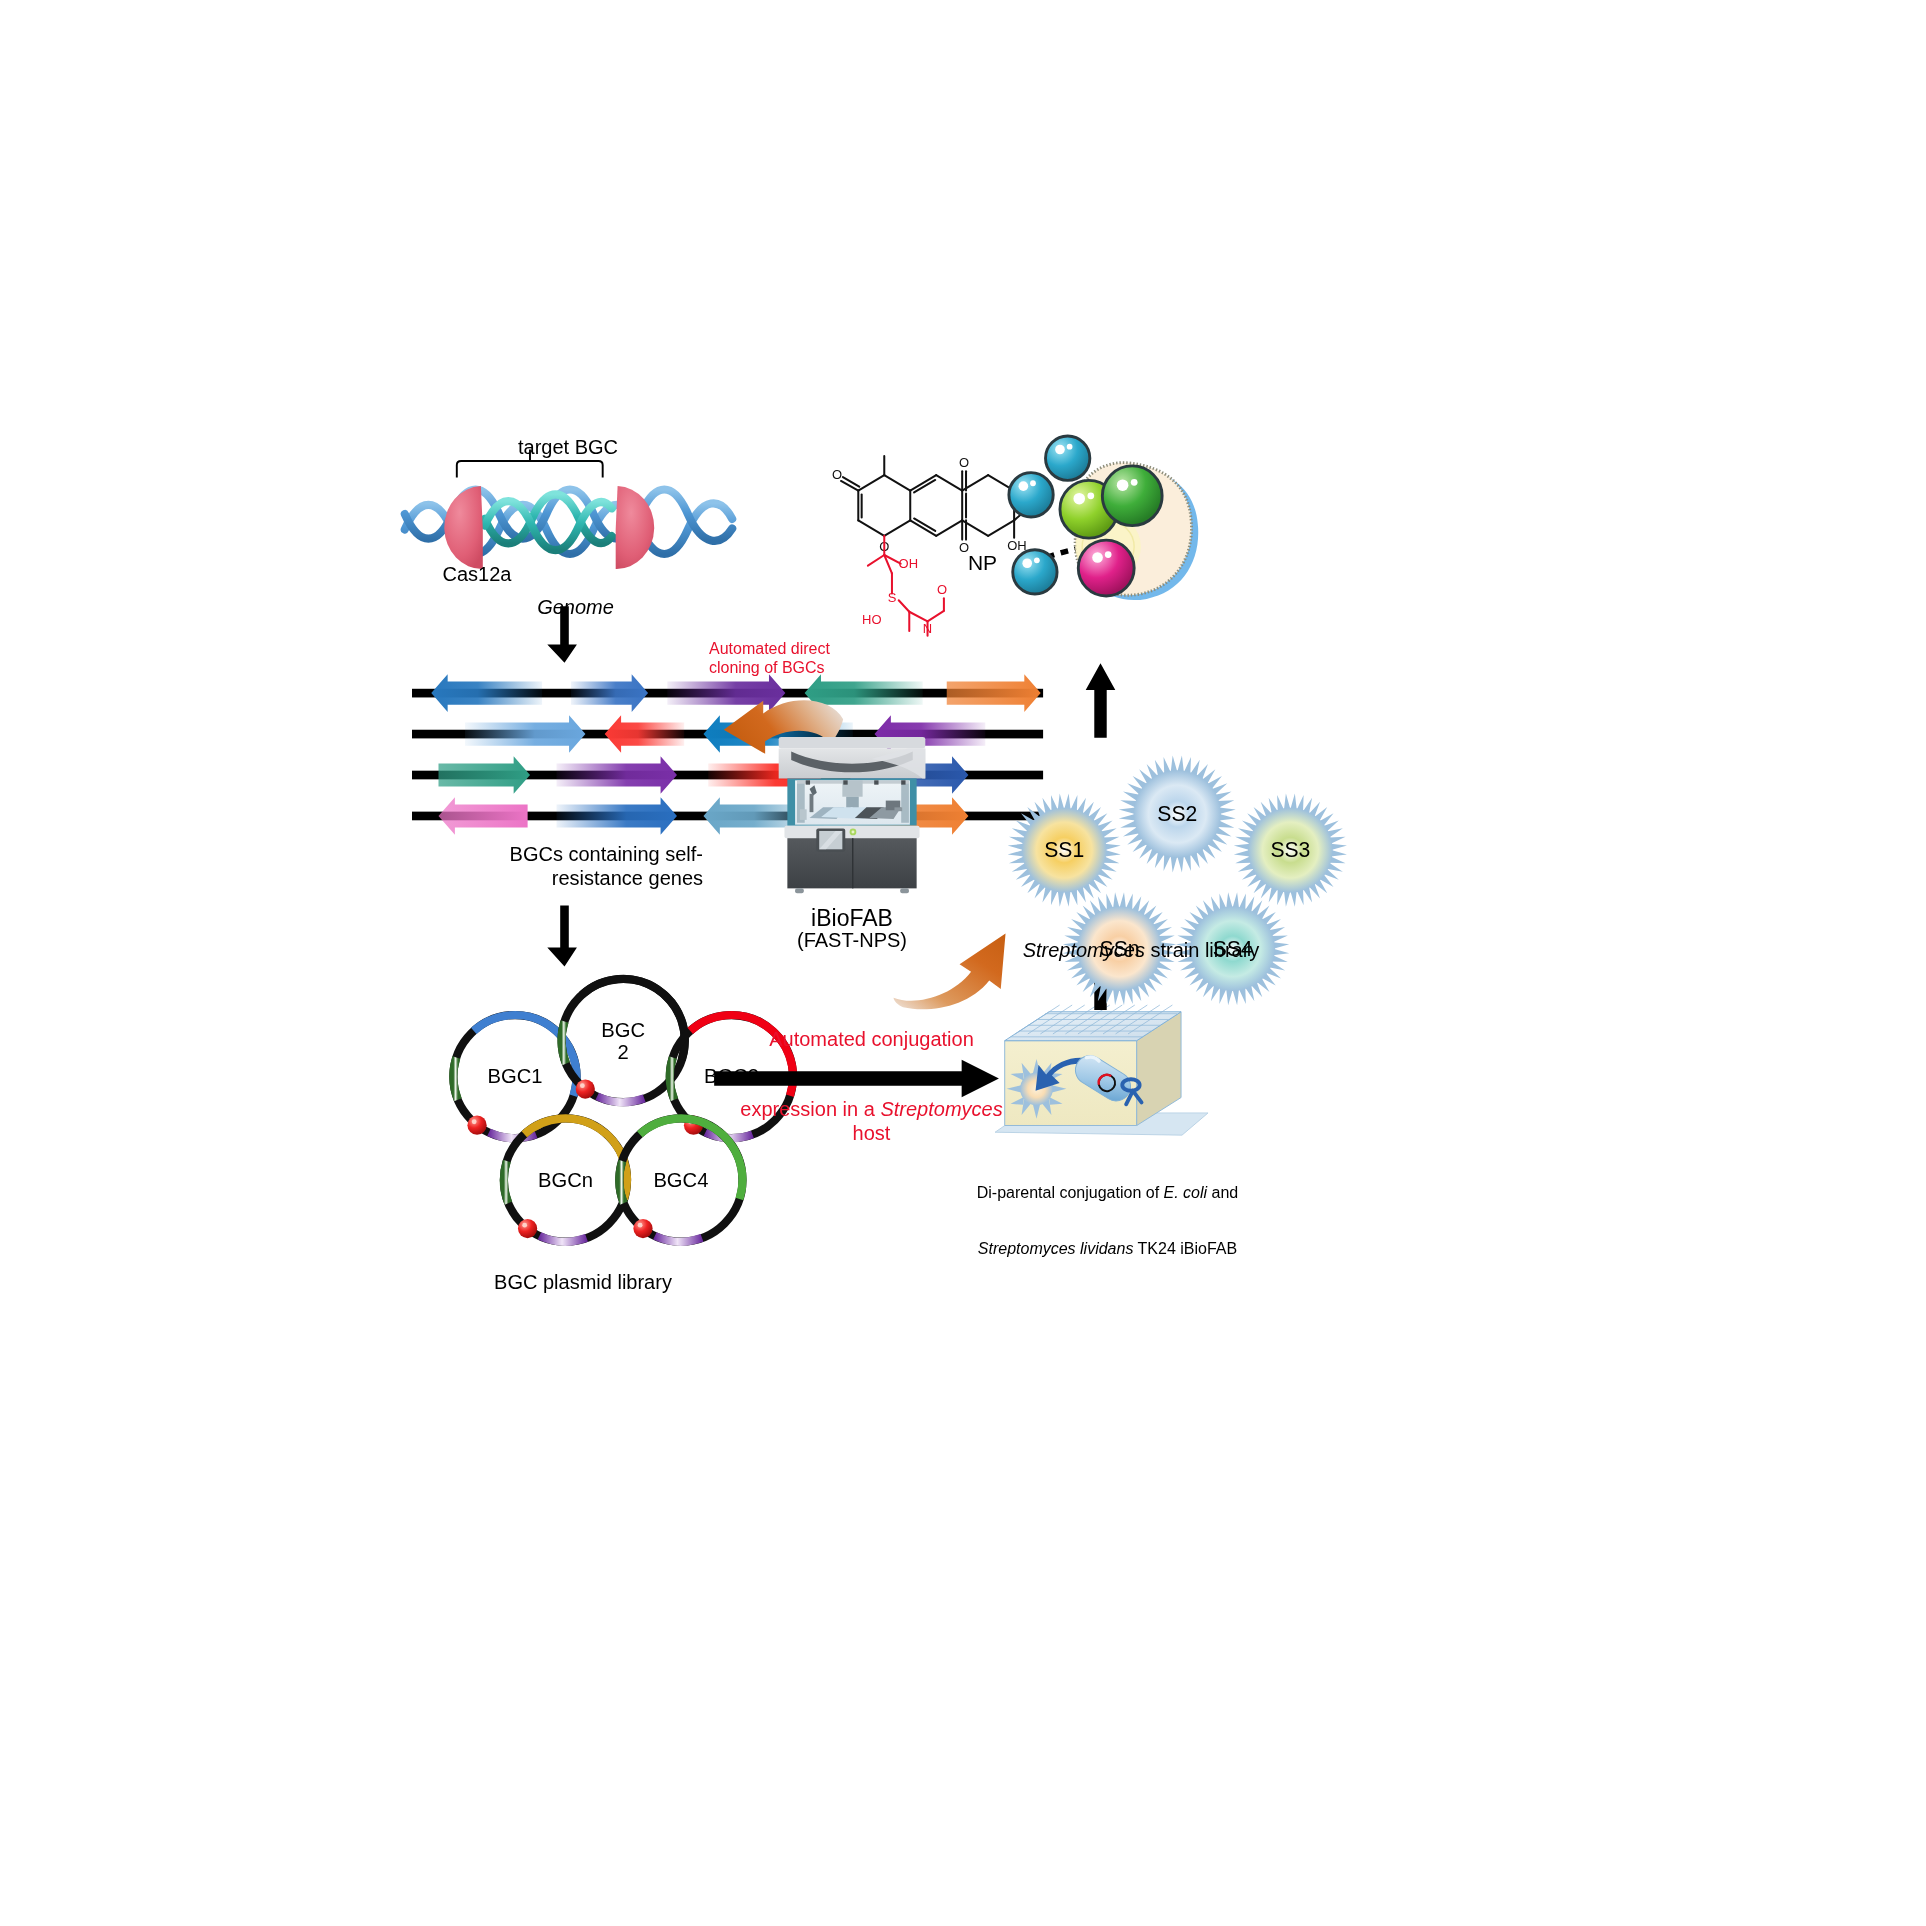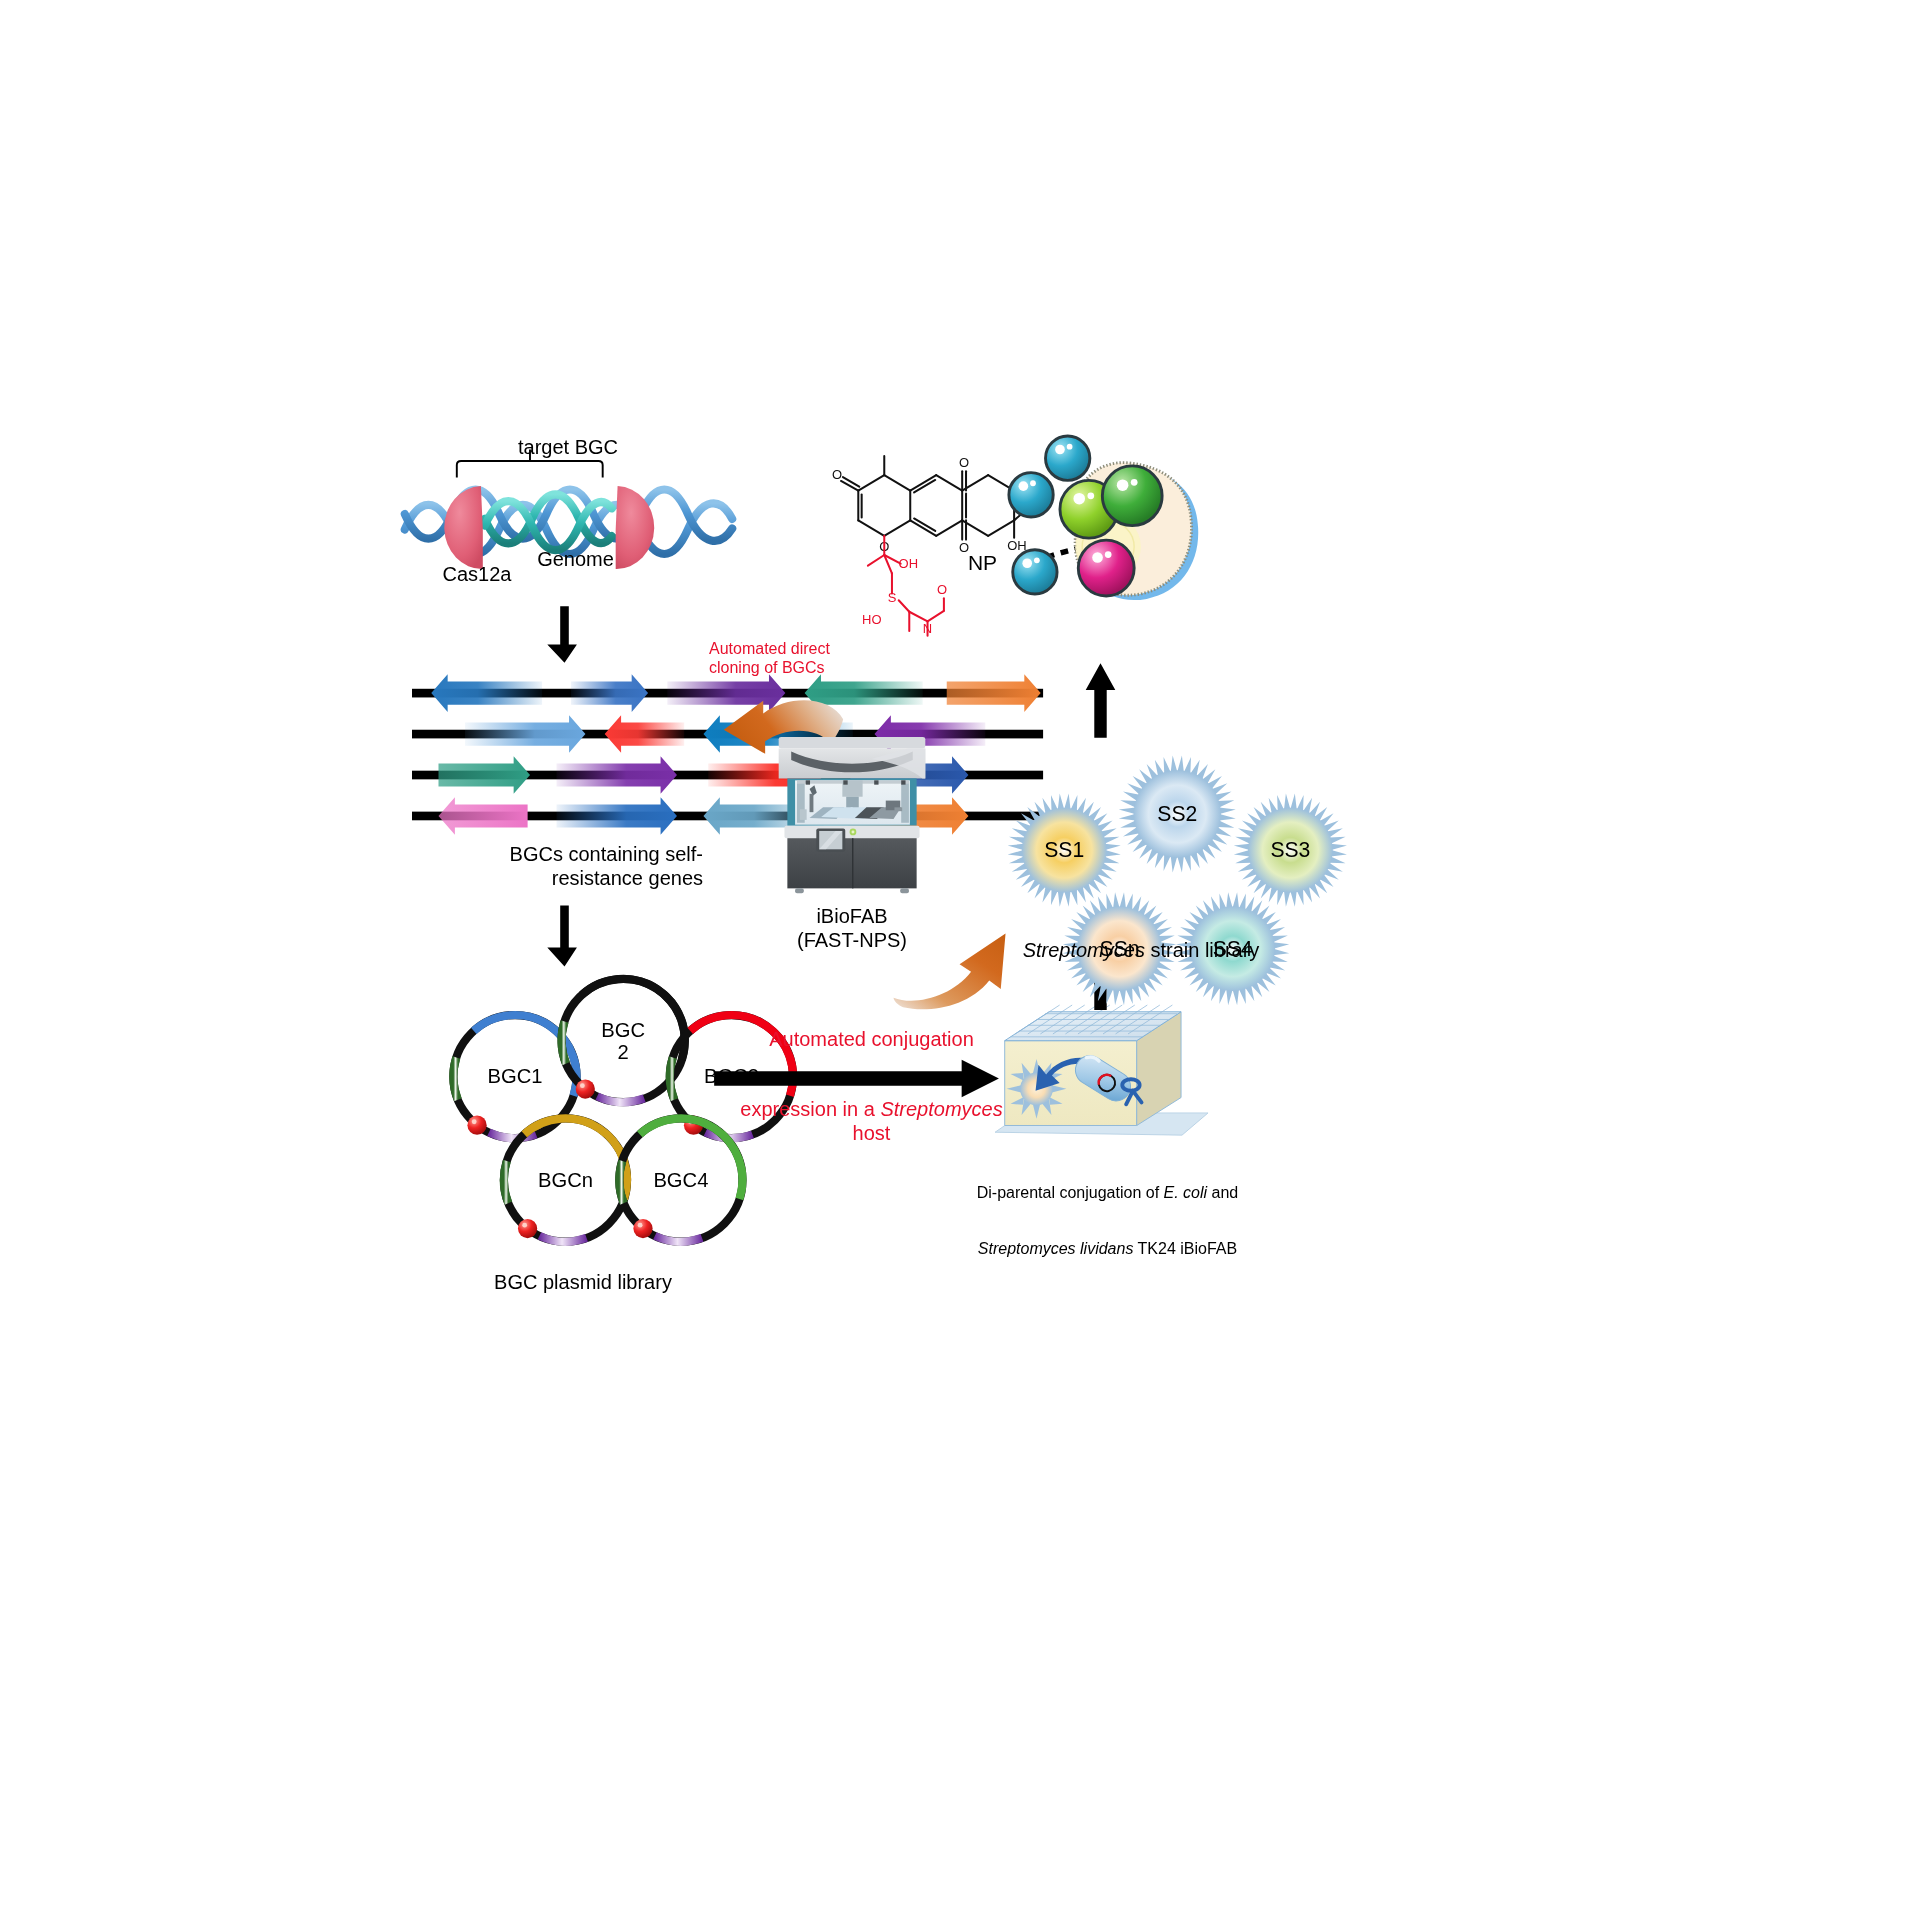--- a/index.html
+++ b/index.html
@@ -56,21 +56,21 @@
         <path d="M176,192 C206,124 244,124 274,192 C304,260 342,260 372,192 C396,140 420,132 440,156" stroke="url(#dnaTealG)" stroke-width="17"></path>
       </g>
 
       <path d="M168,110 a78,86 0 1,0 4,172 L172,200 Z" fill="url(#casG)"></path>
       <path d="M452,110 a78,86 0 1,1 -4,172 L448,200 Z" fill="url(#casG)"></path>
     </svg>
   </div>
 
   <div class="lbl" style="left:457px;top:436px;width:222px;font-size:20px;">target BGC</div>
   <div class="lbl" style="left:419px;top:563px;width:116px;font-size:20px;">Cas12a</div>
-  <div class="lbl" style="left:513px;top:548px;width:125px;font-size:20px;">Genome</div>
+  <div class="lbl" style="left:513px;top:596px;width:125px;font-size:20px;font-style:italic;">Genome</div>
 
   <div class="abs" style="left:543px;top:606px;">
     <svg width="43" height="58" viewBox="0 0 90 120">
       <path d="M36,0 h18 v80 h17 L45,118 L9,80 h27 Z" fill="#000"></path>
     </svg>
   </div>
 
   <div class="abs" id="bgcRows" style="left:412px;top:667px;width:660px;height:164px;">
       <svg width="660" height="164" viewBox="0 0 1370 340">
         <defs>
@@ -352,21 +352,21 @@
       <rect x="170" y="220" width="3" height="104" fill="#2f3336"></rect>
 
       <rect x="96" y="200" width="60" height="48" rx="4" fill="#4a4f53"></rect>
       <rect x="102" y="205" width="48" height="38" fill="#c6ced3"></rect>
       <path d="M102,243 l34,-38 h14 l-34,38 Z" fill="#dfe5e9" opacity="0.7"></path>
 
       <rect x="52" y="324" width="18" height="10" rx="4" fill="#8b949a"></rect>
       <rect x="270" y="324" width="18" height="10" rx="4" fill="#8b949a"></rect>
     </svg>
   </div>
-  <div class="lbl" style="left:770px;top:905px;width:164px;font-size:20px;">iBioFAB</div>
+  <div class="lbl" style="left:770px;top:905px;width:164px;font-size:23px;">iBioFAB</div>
   <div class="lbl" style="left:770px;top:929px;width:164px;font-size:20px;">(FAST-NPS)</div>
 
   <div class="abs" style="left:891px;top:922px;">
     <svg width="140" height="91" viewBox="0 0 290 190">
       <defs>
         <linearGradient id="orangeG2" x1="0" y1="1" x2="1" y2="0">
           <stop offset="0%" stop-color="#efe4dc"></stop>
           <stop offset="28%" stop-color="#dd9a5e"></stop>
           <stop offset="70%" stop-color="#d2691e"></stop>
           <stop offset="100%" stop-color="#c75f12"></stop>

